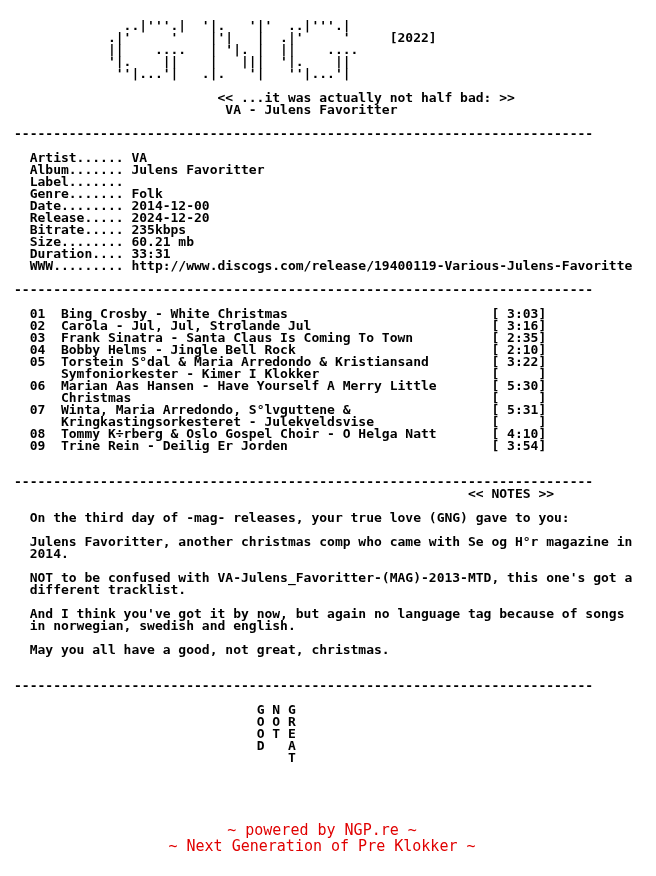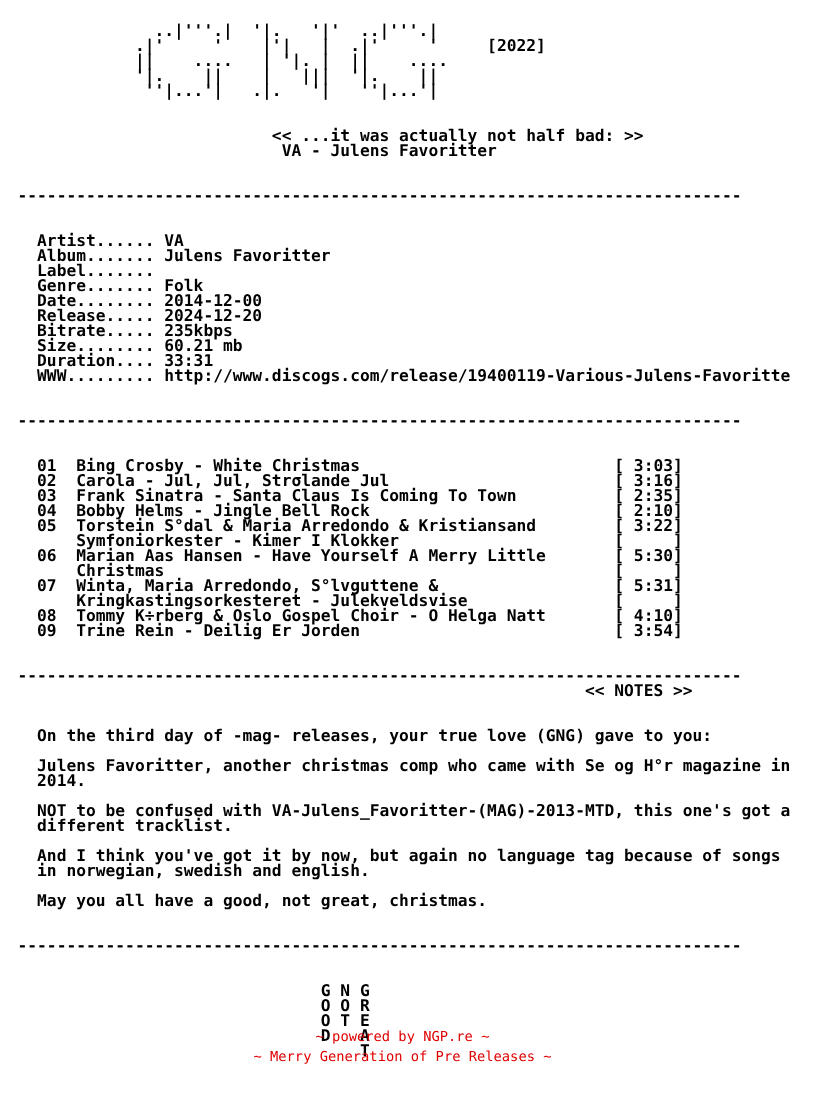--- a/index.html
+++ b/index.html
@@ -10,29 +10,29 @@
     color: #000000;
     font-family: "DejaVu Sans Mono", monospace;
     font-weight: bold;
     font-size: 13px;
   }
   .nfo { padding: 20px 0 0 14px; }
   pre.line, pre.art {
     font-family: inherit; font-size: inherit; font-weight: inherit;
     line-height: 12px; white-space: pre;
   }
-  .mt12 { margin-top: 24px; }
+  .mt12 { margin-top: 12px; }
   .mt24 { margin-top: 24px; }
   .ind26 { padding-left: 26ch; }
   .ind27 { padding-left: 27ch; }
   .footer {
     position: absolute; top: 822px; left: 0; width: 608px;
     padding-left: 36px; text-align: center;
     font-family: "DejaVu Sans Mono", monospace;
-    font-weight: normal; font-size: 11px; line-height: 16px;
+    font-weight: normal; font-size: 15px; line-height: 16px;
   }
 </style>
 </head>
 <body>
 
 <div class="nfo">
 
   <pre class="art">              ..|'''.|  '|.   '|'  ..|'''.|
             .|'     '    |'|   |  .|'     '     [2022]
             ||    ....   | '|. |  ||    ....
@@ -91,14 +91,14 @@
   <pre class="line mt12">                               G N G
                                O O R
                                O T E
                                D   A
                                    T</pre>
 
 </div>
 
 <div class="footer" style="color: rgb(224, 0, 0);">
   <div>~ powered by NGP.re ~</div>
-  <div>~ Merry Generation of Pre Releases ~</div>
+  <div>~ Next Generation of Pre Klokker ~</div>
 </div>
 
 </body></html>

